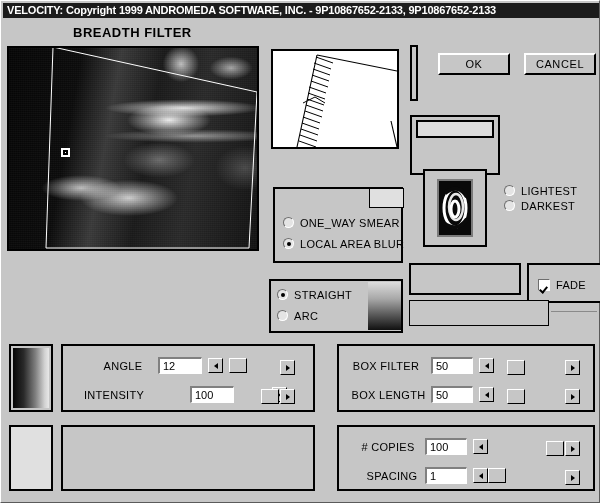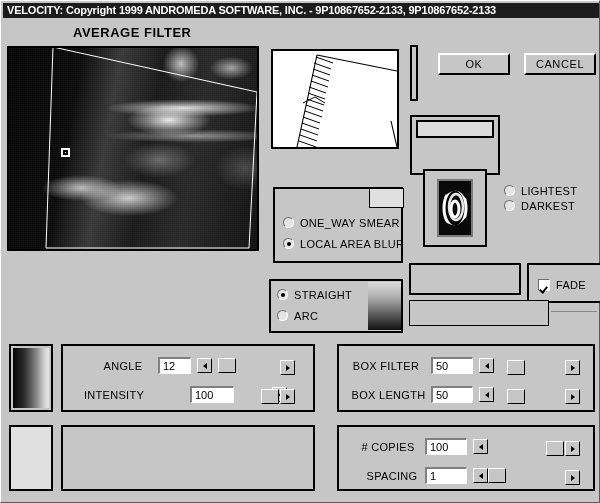--- a/index.html
+++ b/index.html
@@ -286,21 +286,21 @@
 </style>
 </head>
 <body>
 
 <div id="app">
 
   <div class="titlebar">
     <span>VELOCITY: Copyright 1999 ANDROMEDA SOFTWARE, INC. - 9P10867652-2133, 9P10867652-2133</span>
   </div>
 
-  <div class="dialog-heading">AVERAGE FILTER</div>
+  <div class="dialog-heading">BREADTH FILTER</div>
 
   <div id="image-preview">
     <div class="photo"></div>
     <div class="grain"></div>
     <svg class="marquee" width="248" height="201" viewBox="0 0 248 201">
       <polyline points="222,-2 44,-1 37,200 240,200" fill="none" stroke="#ffffff" stroke-width="1"></polyline>
       <line x1="44" y1="-1" x2="248" y2="44" stroke="#ffffff" stroke-width="1"></line>
       <line x1="240" y1="200" x2="248" y2="44" stroke="#ffffff" stroke-width="1"></line>
       <g>
         <rect x="52" y="100" width="9" height="9" fill="#ffffff"></rect>
@@ -411,21 +411,21 @@
   <div class="panel" style="left:550px; top:310px; width:46px; height:18px; border-top:1px solid #8a8a8a; background:#c6c6c6;"></div>
 
   <div class="panel hardframe" style="left:8px; top:343px; width:44px; height:68px;">
     <div class="grad-h" style="position:absolute; inset:2px;"></div>
   </div>
 
   <div class="panel hardframe" style="left:60px; top:343px; width:254px; height:68px;">
 
     <div class="sliderrow" style="left:30px; top:11px;">
       <span class="ctrl-label" style="width:60px;">ANGLE</span>
-      <span class="numfield" style="width:33px; margin-left:5px;">12</span>
+      <span class="numfield" style="width:44px; margin-left:5px;">12</span>
       <span class="arrowbtn left" style="margin-left:6px;"></span>
       <span class="thumbbtn" style="margin-left:6px;"></span>
     </div>
     <span class="arrowbtn right" style="position:absolute; left:217px; top:14px;"></span>
 
     <div class="sliderrow" style="left:12px; top:40px;gap:32px;">
       <span class="ctrl-label" style="width:78px;">INTENSITY</span>
       <span class="numfield" style="width:44px; margin-left:5px;">100</span>
       <span class="arrowbtn left" style="margin-left:6px;"></span>
     </div>

